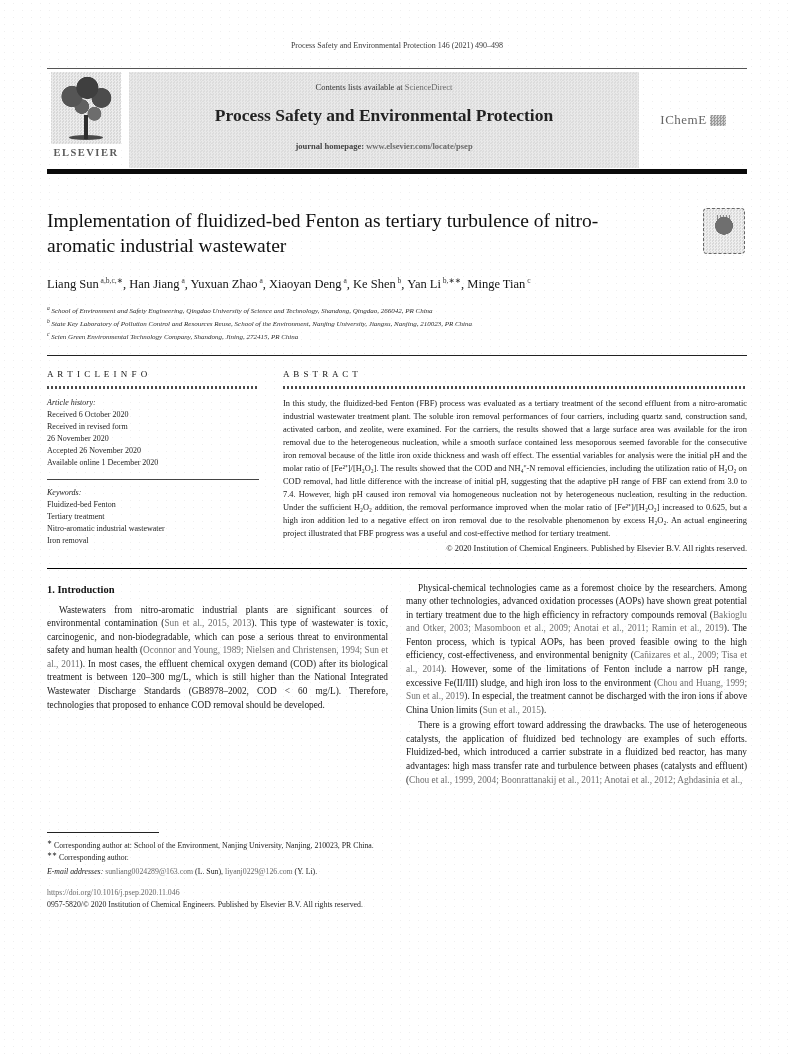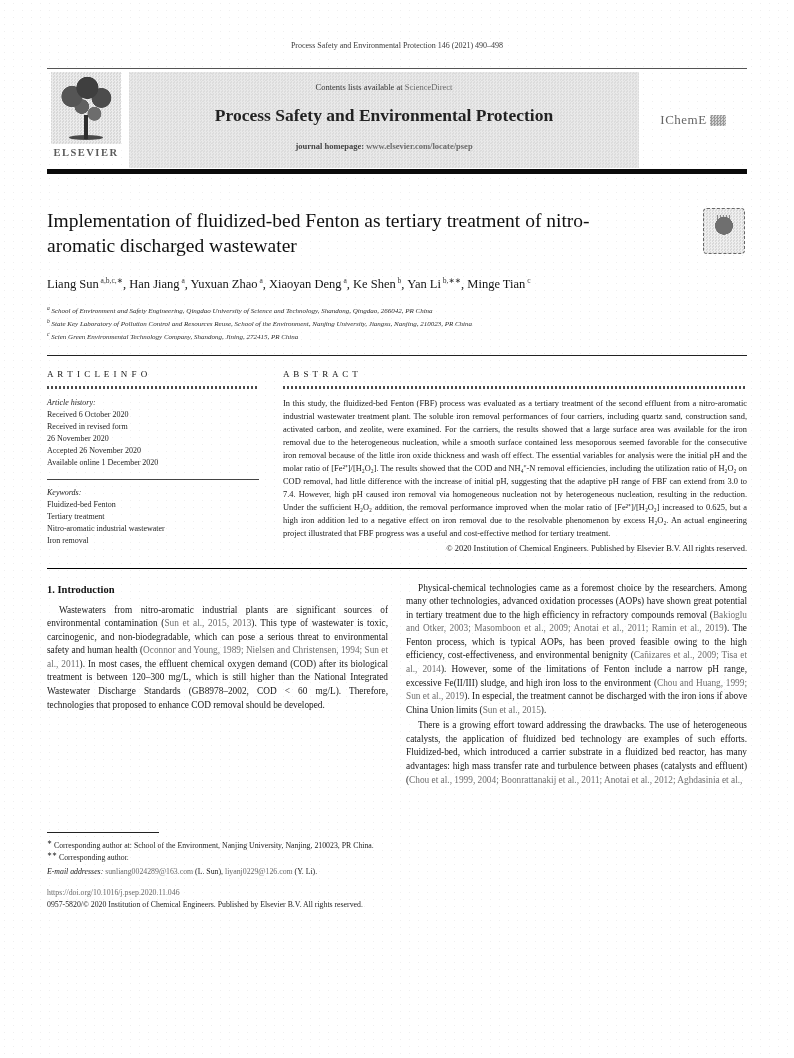--- a/index.html
+++ b/index.html
@@ -118,21 +118,21 @@
     </div>
     <div class="icheme">
       <span>IChemE</span>
       <span class="icheme-box"></span>
     </div>
   </div>
 
   <div class="thickline"></div>
 
   <div class="title-row">
-    <h1 class="atitle">Implementation of fluidized-bed Fenton as tertiary treatment of nitro-aromatic discharged wastewater</h1>
+    <h1 class="atitle">Implementation of fluidized-bed Fenton as tertiary turbulence of nitro-aromatic industrial wastewater</h1>
     <div class="badge" title=""></div>
   </div>
 
   <div class="authors"><span>Liang Sun<sup> a,b,c,∗</sup></span>, <span>Han Jiang<sup> a</sup></span>, <span>Yuxuan Zhao<sup> a</sup></span>, <span>Xiaoyan Deng<sup> a</sup></span>, <span>Ke Shen<sup> b</sup></span>, <span>Yan Li<sup> b,∗∗</sup></span>, <span>Minge Tian<sup> c</sup></span></div>
 
   <div class="affils">
 
       <div><sup>a</sup><span> School of Environment and Safety Engineering, Qingdao University of Science and Technology, Shandong, Qingdao, 266042, PR China</span></div>
 
       <div><sup>b</sup><span> State Key Laboratory of Pollution Control and Resources Reuse, School of the Environment, Nanjing University, Jiangsu, Nanjing, 210023, PR China</span></div>

